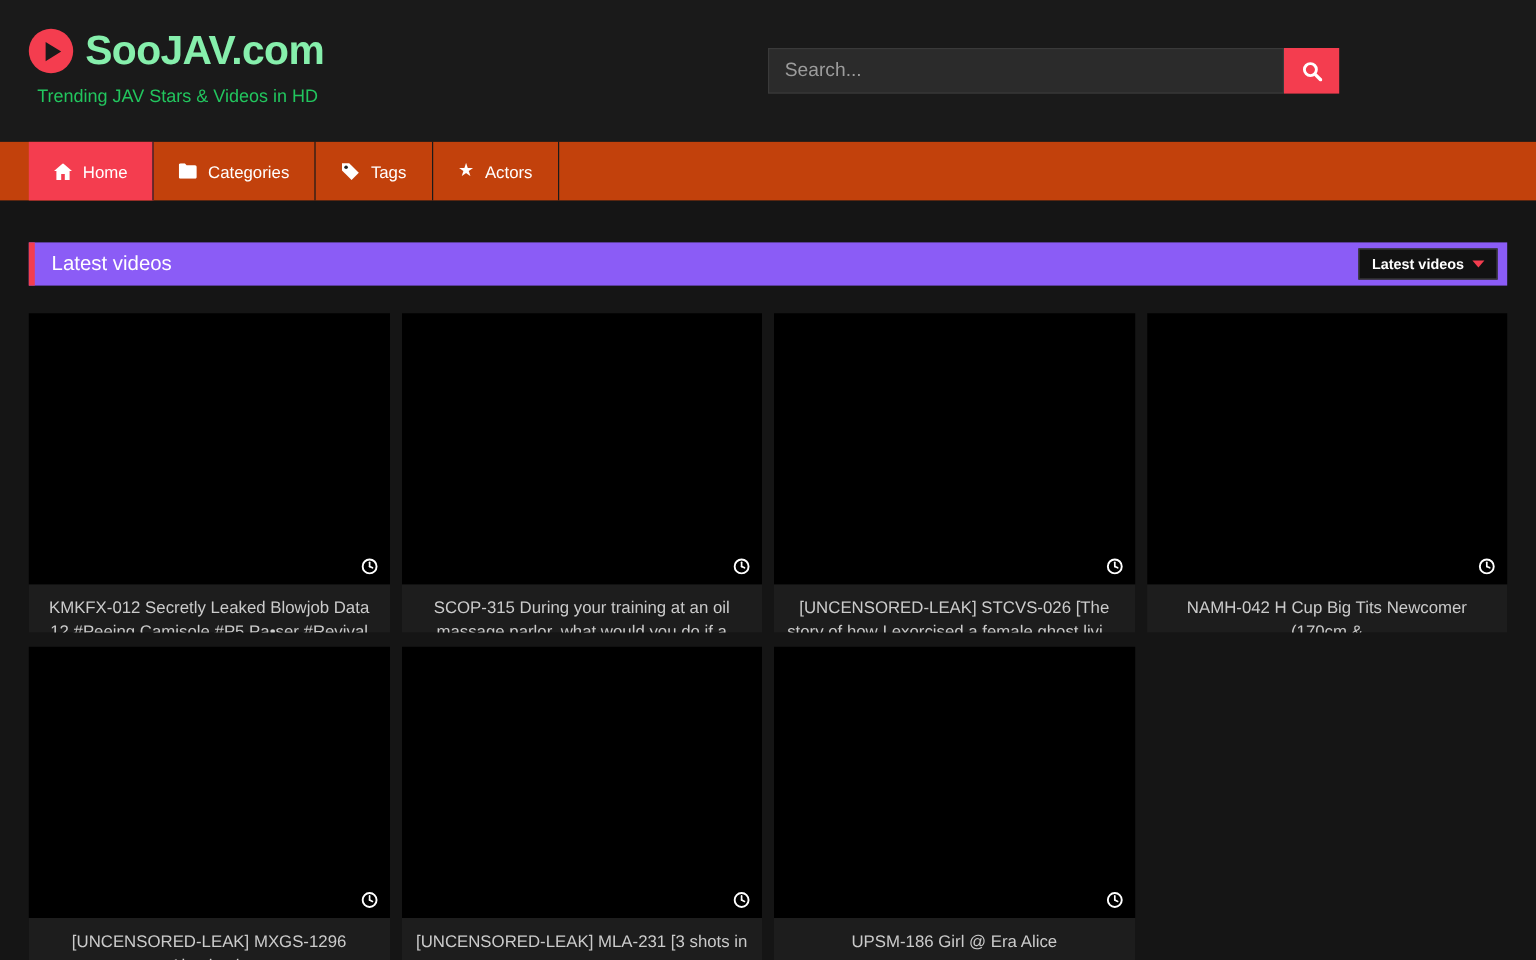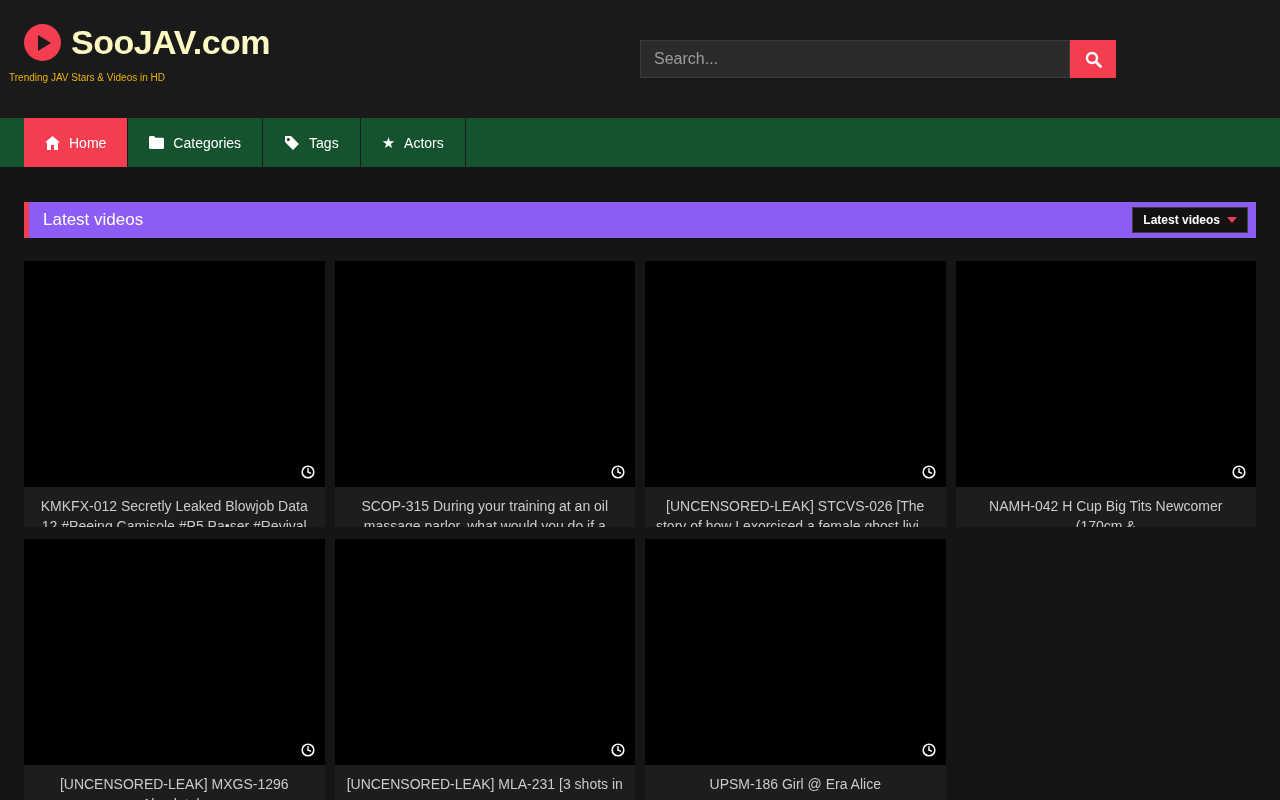--- a/index.html
+++ b/index.html
@@ -7,33 +7,33 @@
   html,body { width:1280px; height:800px; overflow:hidden; background:#151515;
               font-family:"Liberation Sans", sans-serif; }
 
   
   .header { position:relative; height:118px; background:#1a1a1a; }
   .logo { position:absolute; left:24px; top:23px; display:flex; align-items:center; gap:10px; cursor:pointer; }
   .play-badge { width:37px; height:37px; border-radius:50%; background:var(--accent);
                 display:flex; align-items:center; justify-content:center; }
   .play-tri { width:0; height:0; border-top:8px solid transparent; border-bottom:8px solid transparent;
               border-left:13px solid #1a1a1a; margin-left:4px; }
-  .site-name { font-size:34px; font-weight:700; color:#fef9c3; letter-spacing:-0.5px; }
-  .tagline { position:absolute; left:9px; top:72px; font-size:10px; color:#eab308; }
+  .site-name { font-size:34px; font-weight:700; color:#86efac; letter-spacing:-0.5px; }
+  .tagline { position:absolute; left:31px; top:72px; font-size:15px; color:#22c55e; }
 
   .search { position:absolute; left:640px; top:40px; display:flex; }
   .search input { width:430px; height:38px; background:#2b2b2b; border:1px solid #3a3a3a;
                   color:#14b8a6; font-size:16px; padding:0 13px; outline:none;
                   font-family:"Liberation Sans", sans-serif; }
   .search input::placeholder { color:#9c9c9c; }
   .search button { width:46px; height:38px; background:var(--accent); border:none; cursor:pointer;
                    display:flex; align-items:center; justify-content:center; }
 
   
-  .nav { height:49px; background:#14532d; display:flex; padding-left:24px; }
+  .nav { height:49px; background:#c2410c; display:flex; padding-left:24px; }
   .nav-item { height:49px; display:flex; align-items:center; gap:9px; padding:0 21px;
               color:#fff; font-size:14px; cursor:pointer; border-right:1px solid #1a1a1a; }
   .nav-item.active { background:var(--accent); }
   .nav-icon { display:flex; align-items:center; }
   .star-glyph { font-size:15px; color:#fff; line-height:1; }
 
   
   .main { padding:0 24px; }
   .section-bar { margin-top:35px; height:36px; background:#8b5cf6; border-left:5px solid var(--accent);
                  display:flex; align-items:center; justify-content:space-between; padding:0 8px 0 14px; }

